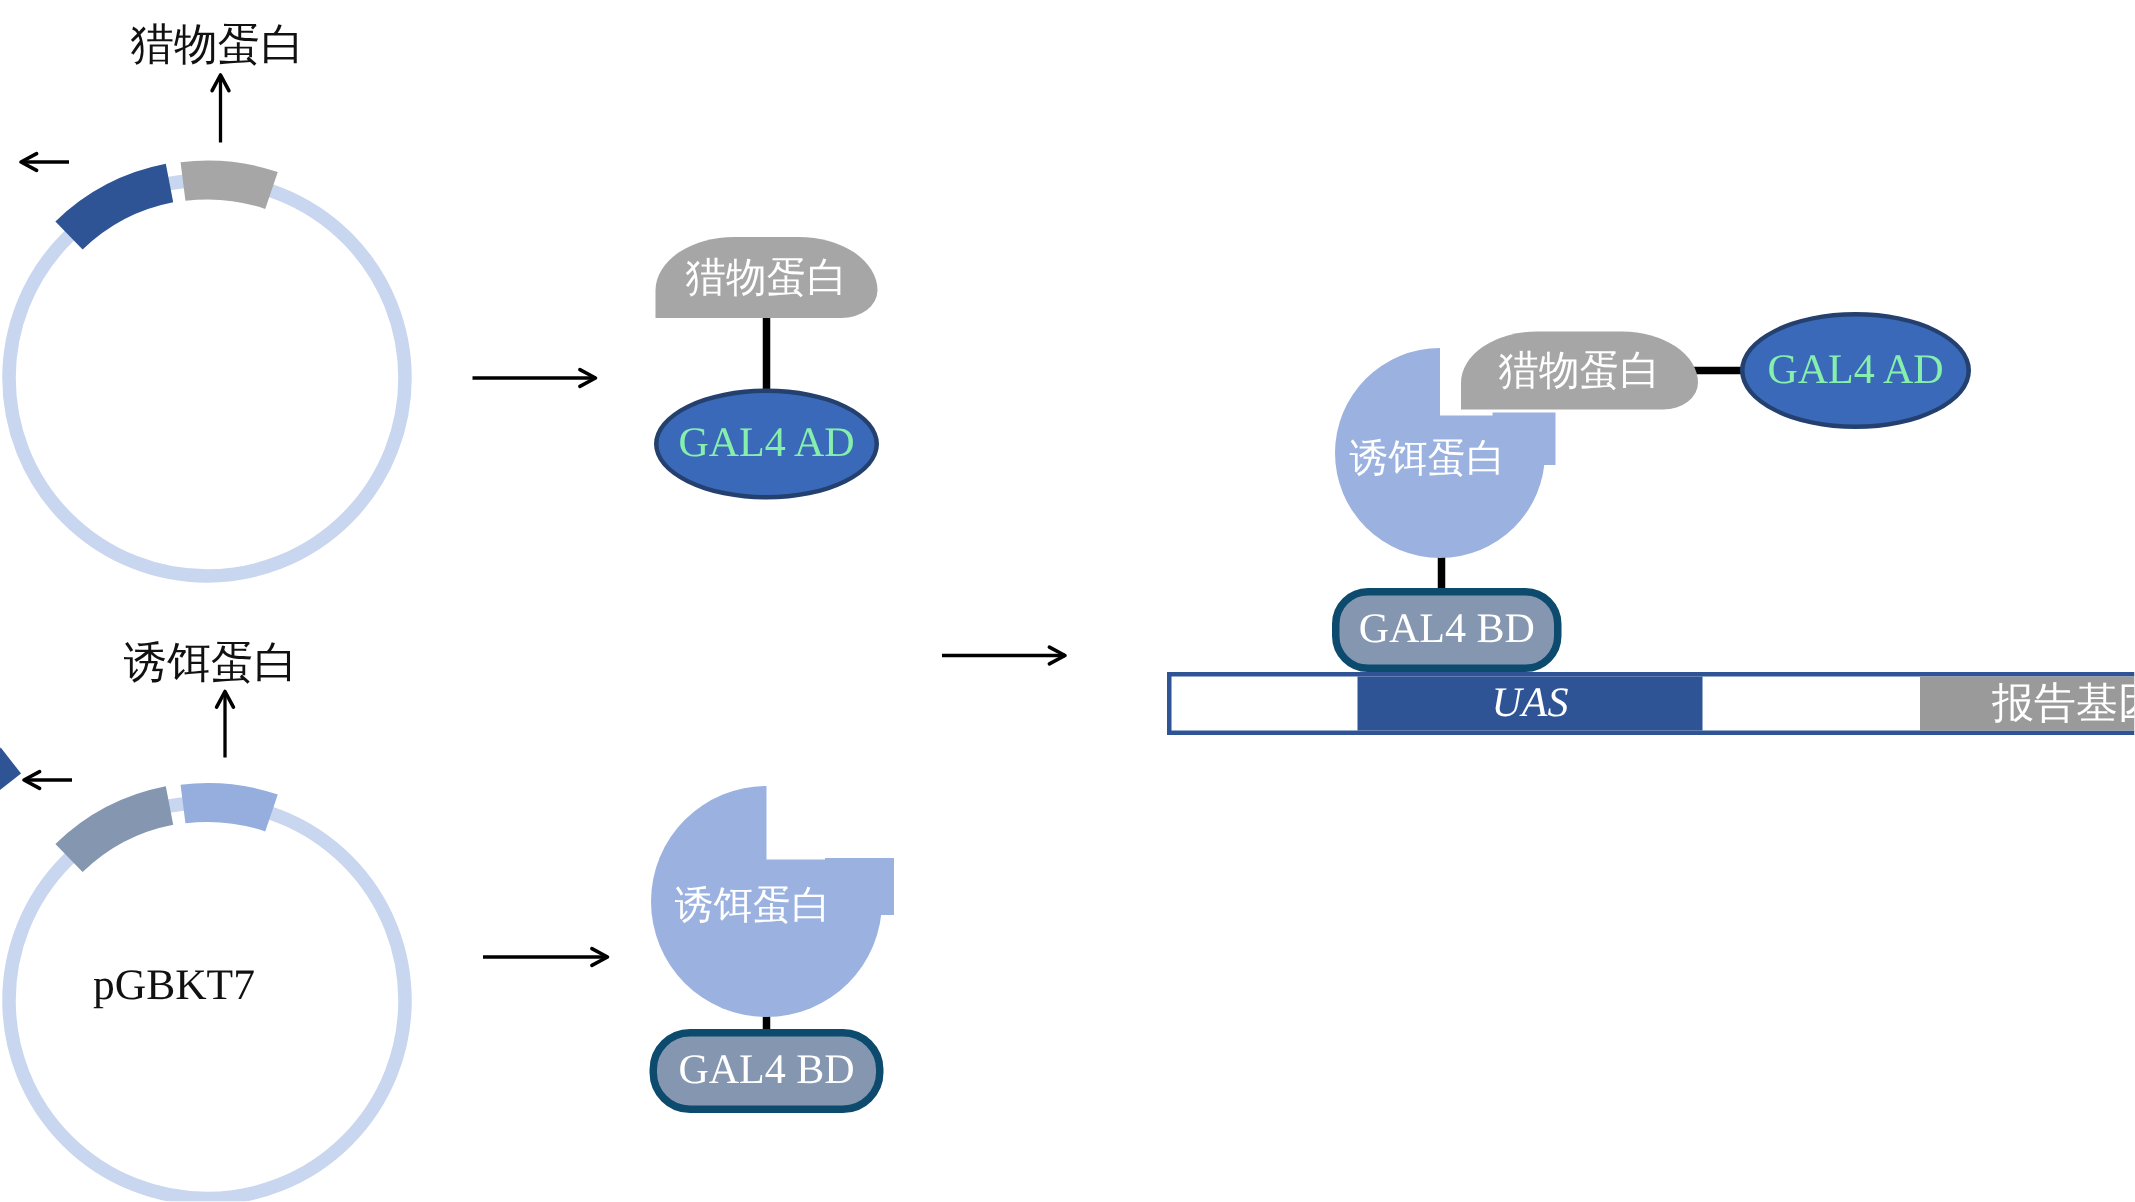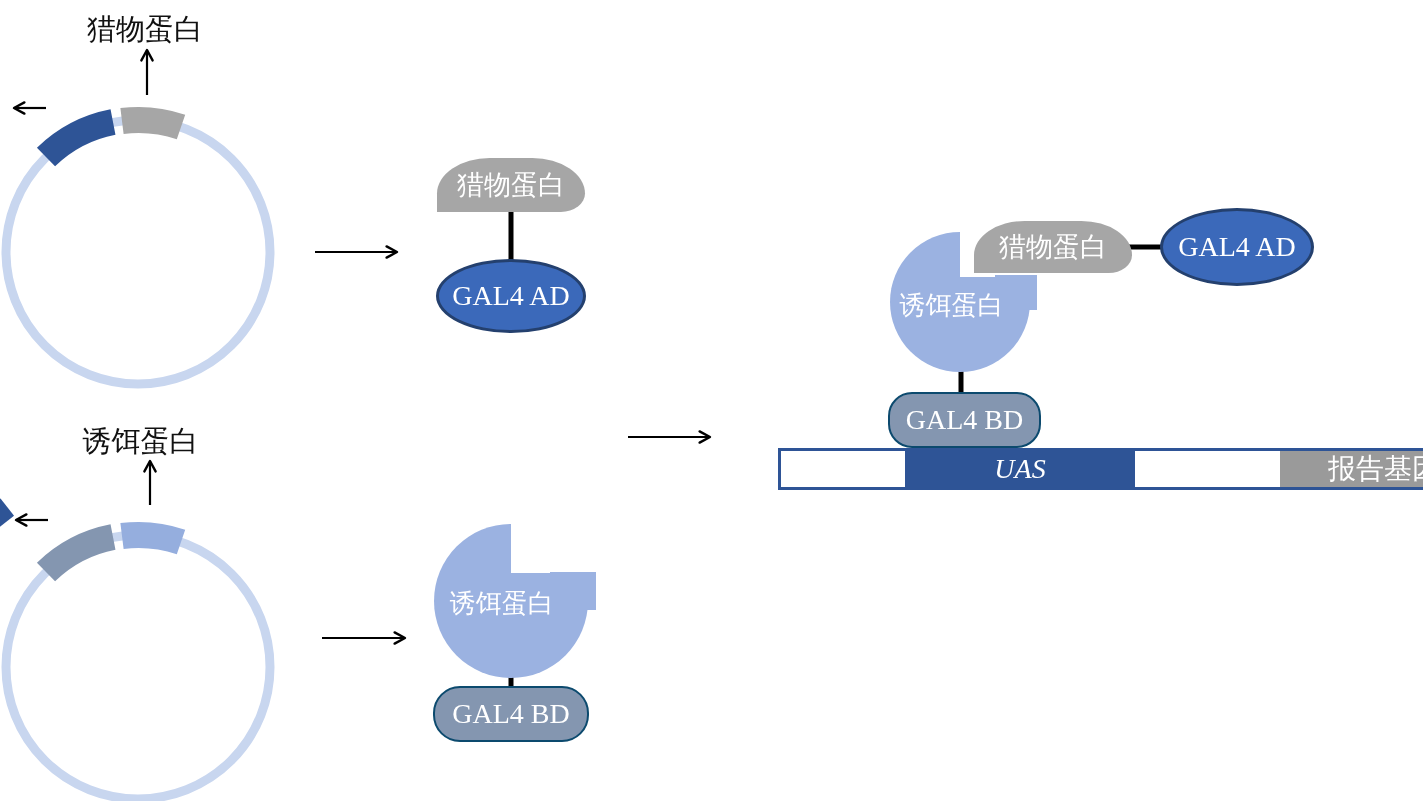--- a/index.html
+++ b/index.html
@@ -12,25 +12,25 @@
 
   .label { position:absolute; z-index:2; text-align:center; font-size:29px; color:#111; }
 
   .prey-blob {
     position:absolute; z-index:3; background:#a6a6a6; color:#fff;
     border-radius:74px 74px 34px 0 / 50px 50px 26px 0;
     display:flex; align-items:center; justify-content:center; font-size:27px;
   }
   .ad-ellipse {
     position:absolute; z-index:2; border-radius:50%;
-    background:#3b69ba; border:3px solid #24406e; color:#ffffff;
+    background:#3b69ba; border:3px solid #24406e; color:#86efac;
     display:flex; align-items:center; justify-content:center; font-size:28px;
   }
   .bd-box {
-    position:absolute; z-index:2; background:#8496b0; border:2px solid #0c4a6e;
+    position:absolute; z-index:2; background:#8496b0; border:5px solid #0c4a6e;
     border-radius:27px; color:#fff;
     display:flex; align-items:center; justify-content:center; font-size:28px;
   }
   .bait-wrap { position:absolute; z-index:2; }
   .bait-circle { position:absolute; left:0; top:0; right:0; bottom:0; border-radius:50%; background:#9bb2e1; }
   .bait-notch { position:absolute; left:50%; top:0; right:-2px; height:32%; background:#fff; }
   .bait-lip { position:absolute; left:75%; top:31%; width:30%; height:25%; background:#9bb2e1; }
   .bait-text { position:absolute; left:0; right:12%; top:40%; text-align:center; color:#fff; font-size:26px; }
 
   .dna-bar { position:absolute; z-index:2; background:#fff; border:3px solid #2e5496; }
@@ -72,20 +72,21 @@
     <line x1="628" y1="437" x2="710" y2="437" stroke="#000" stroke-width="2.2" marker-end="url(#ah)"></line>
 
     <line x1="511" y1="205" x2="511" y2="268" stroke="#000" stroke-width="5"></line>
     <line x1="511" y1="650" x2="511" y2="694" stroke="#000" stroke-width="5"></line>
     <line x1="1126" y1="247" x2="1166" y2="247" stroke="#000" stroke-width="5"></line>
     <line x1="961" y1="345" x2="961" y2="400" stroke="#000" stroke-width="5"></line>
   </svg>
 
   <div class="label" style="left:70px; top:10px; width:150px;">猎物蛋白</div>
   <div class="label" style="left:68px; top:422px; width:145px;">诱饵蛋白</div>
+  <div class="label" style="left:40px; top:641px; width:152px;">pGBKT7</div>
 
   <div class="prey-blob" style="left:437px; top:158px; width:148px; height:54px;">
     <span>猎物蛋白</span>
   </div>
   <div class="ad-ellipse" style="left:436px; top:259px; width:150px; height:74px;">
     <span>GAL4 AD</span>
   </div>
 
   <div class="bait-wrap" style="left:434px; top:524px; width:154px; height:154px;">
     <div class="bait-circle"></div>

